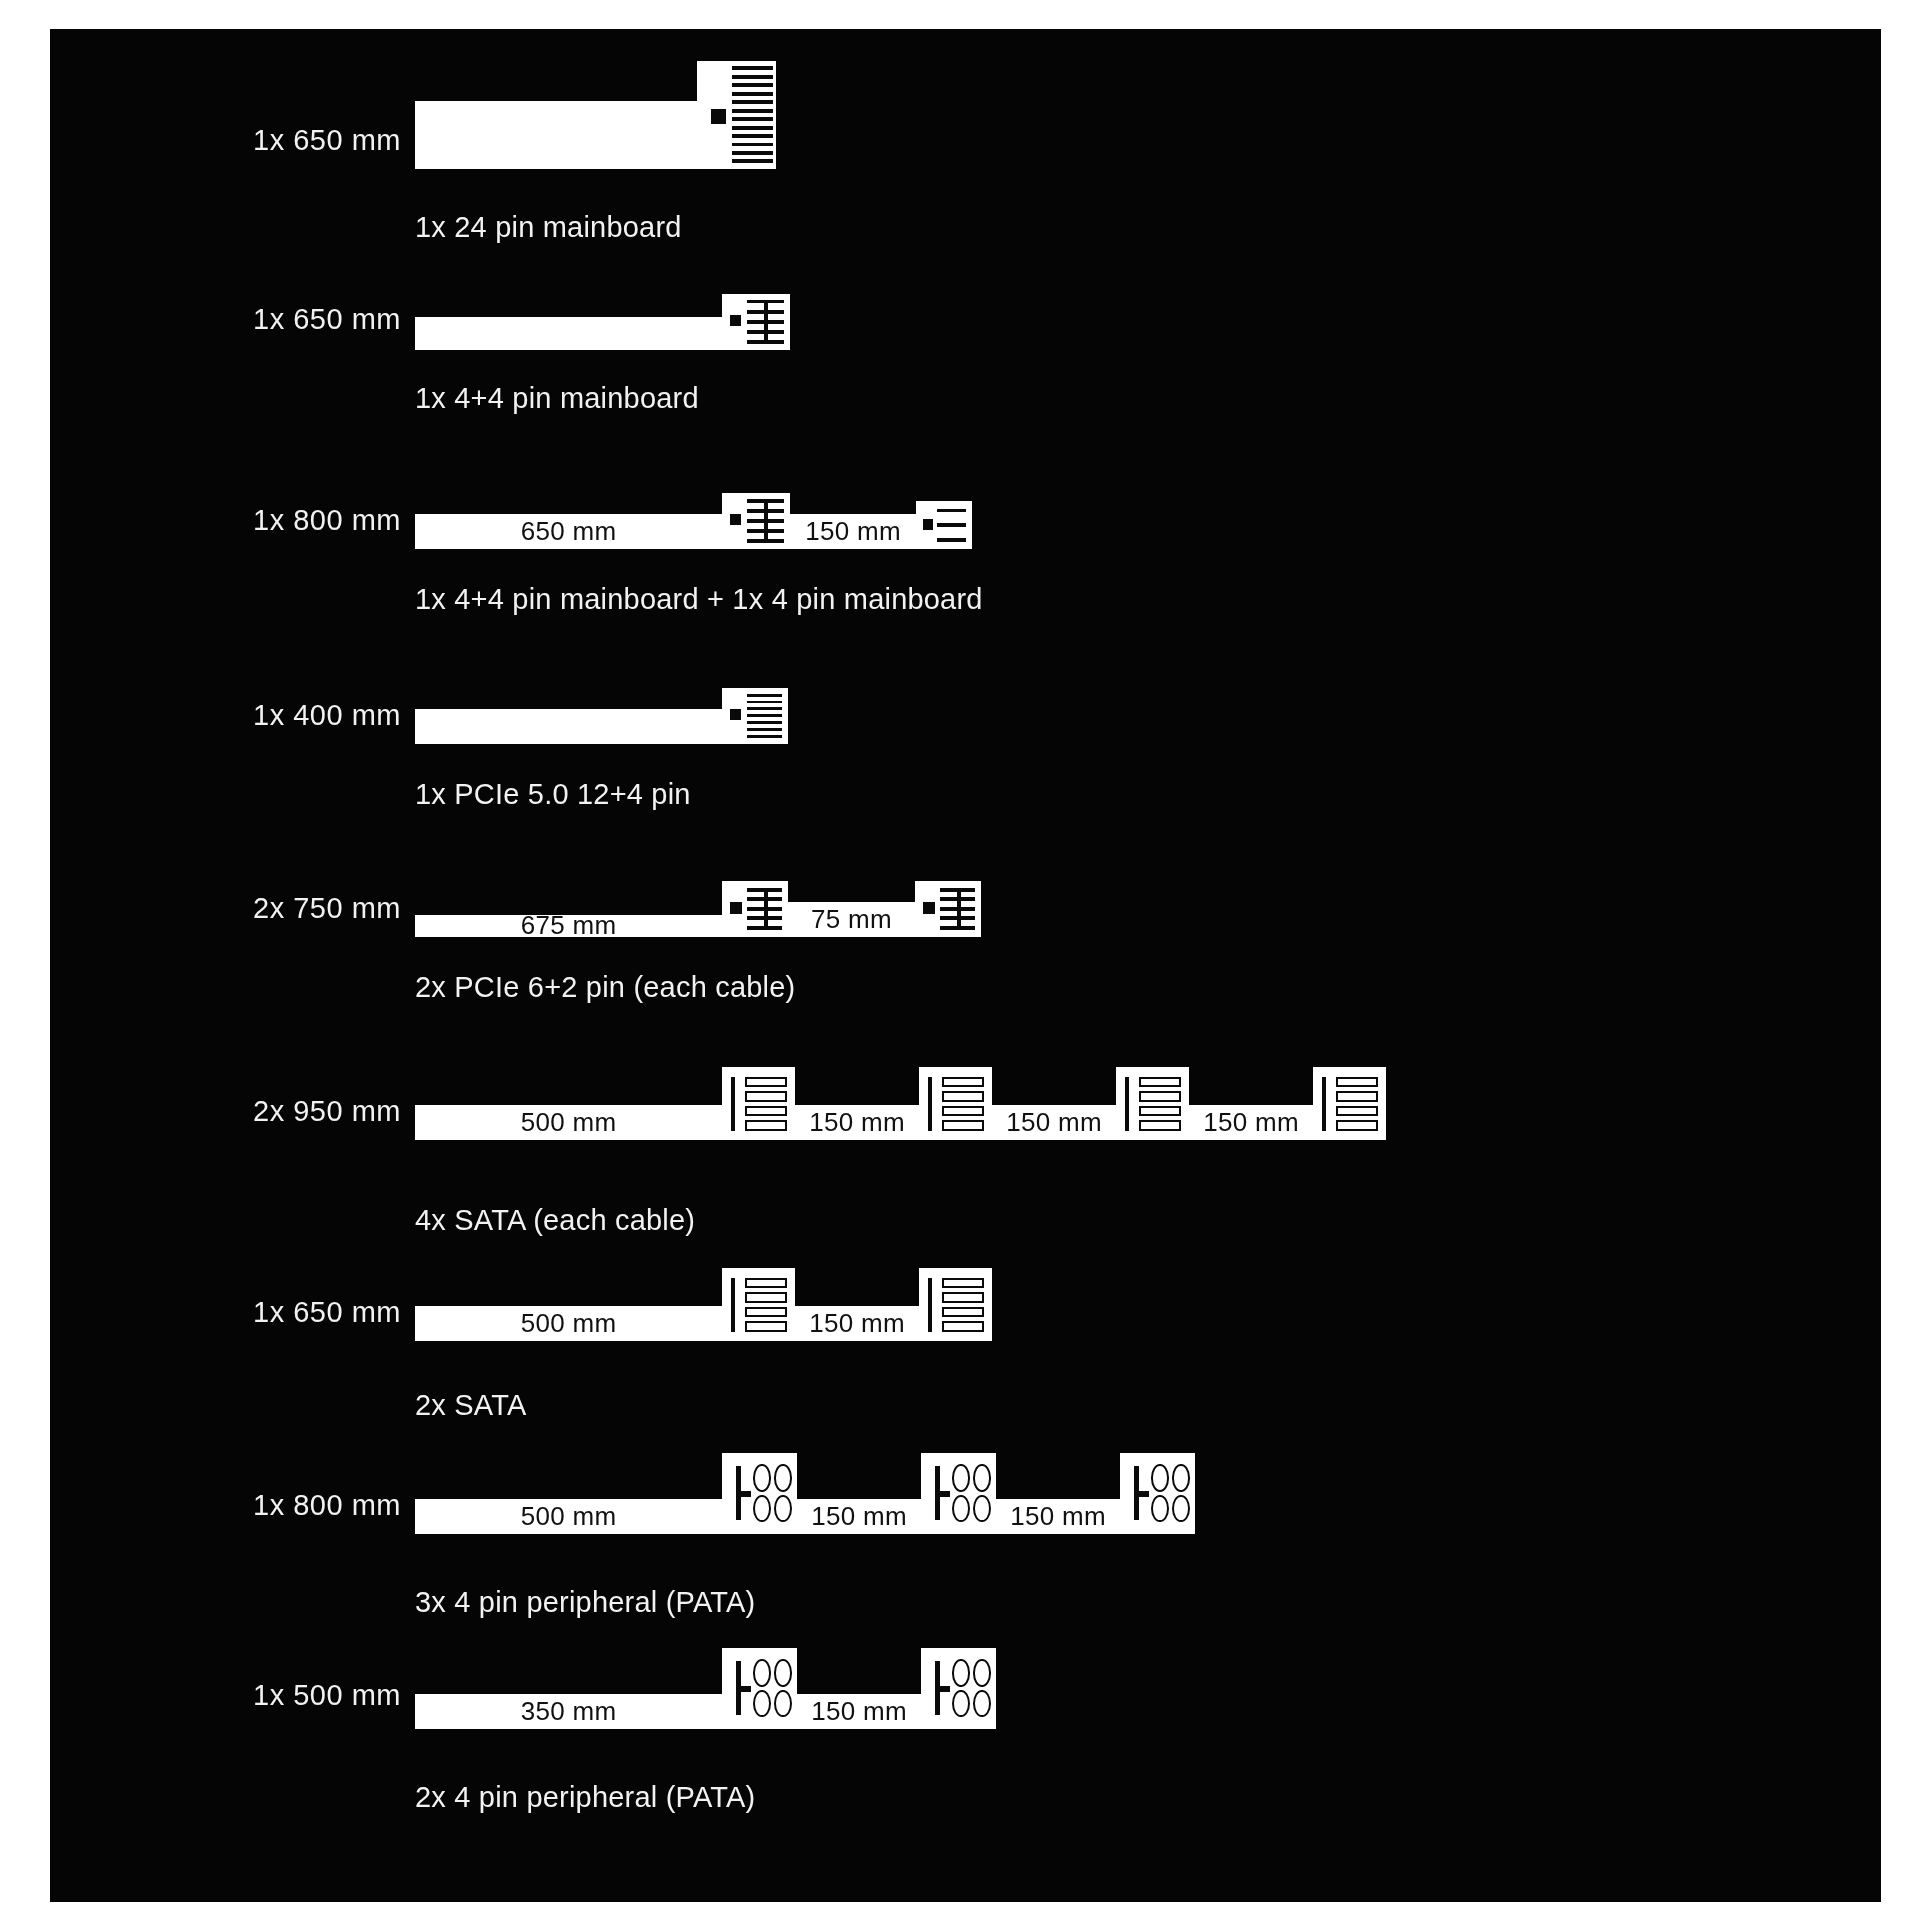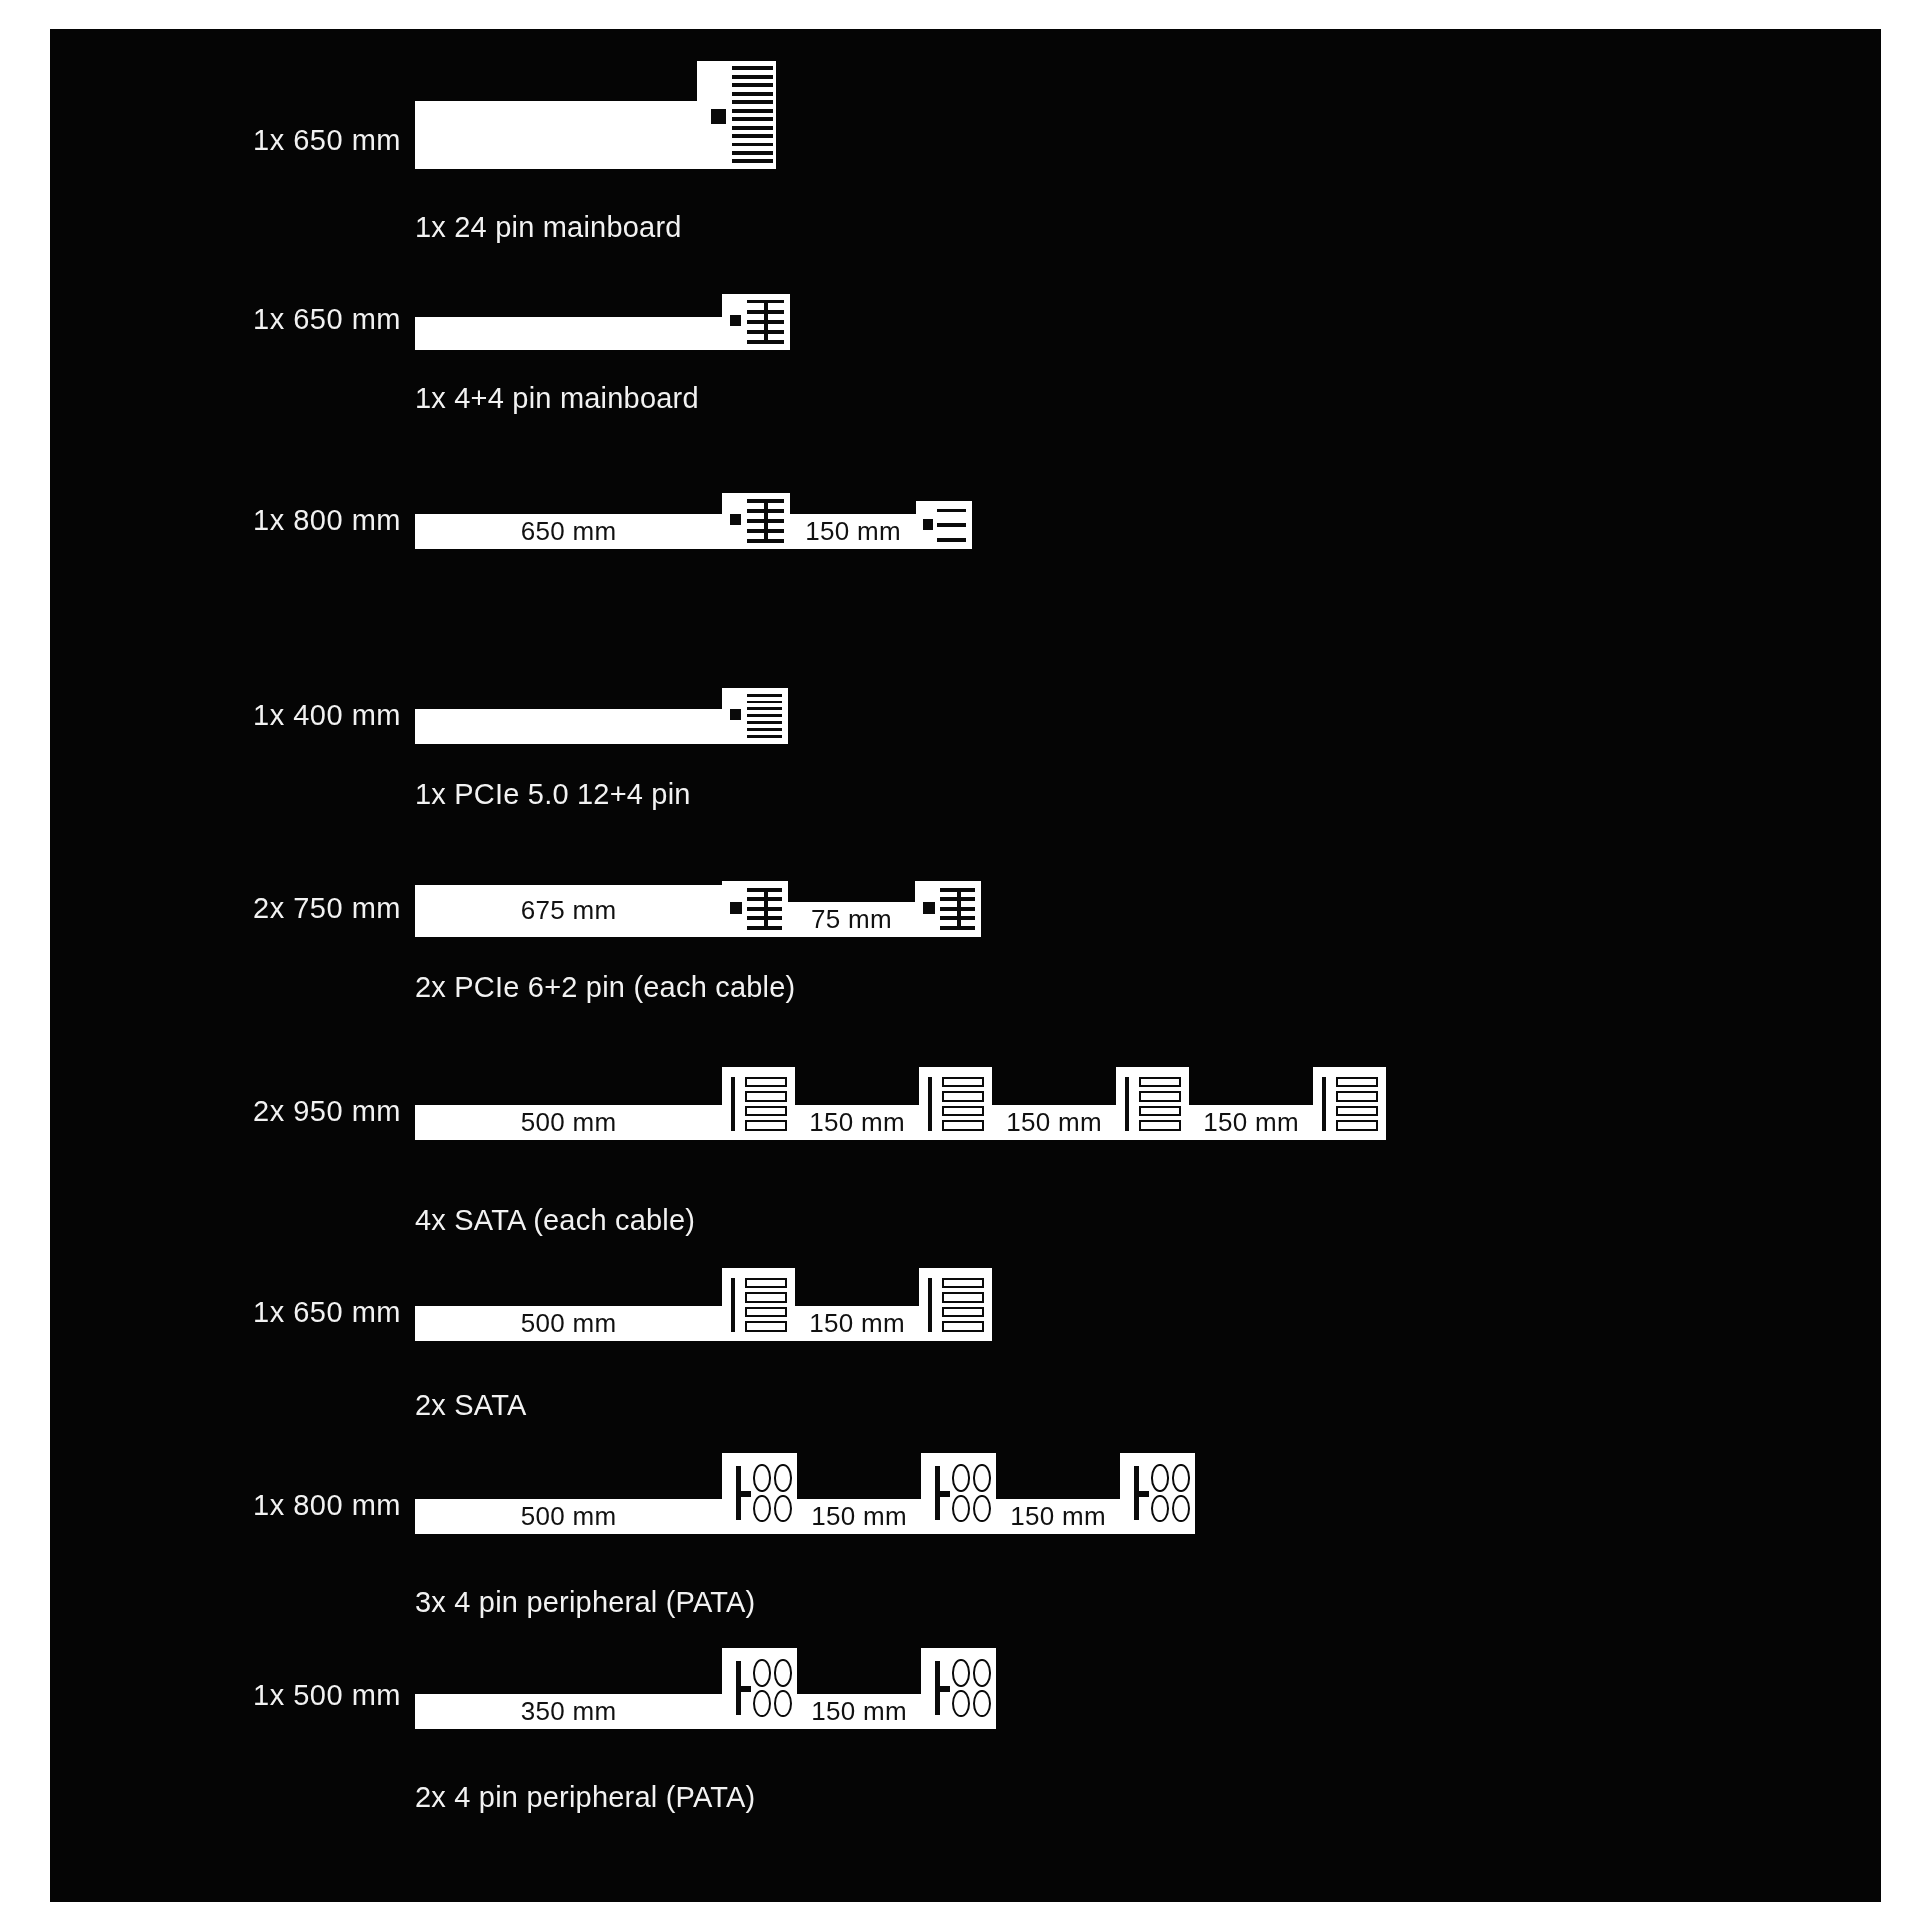--- a/index.html
+++ b/index.html
@@ -203,20 +203,21 @@
         <div class="seg" style="width:126px;height:35px;">150 mm</div>
         <div class="conn" style="width:56px;height:48px;">
           <div class="sqhole" style="left:6.8px;top:18.3px;width:10.6px;height:10.6px;"></div>
           <div class="comb" style="left:21px;top:7.7px;width:29px;height:33px;">
             <i style="height:3.9px;width:29px;"></i>
               <i style="height:3.9px;width:29px;"></i>
             <i style="height:3.9px;width:29px;"></i>
           </div>
         </div>
       </div>
+      <div class="desc" style="top:100px;">1x 4+4 pin mainboard + 1x 4 pin mainboard</div>
     </div>
 
     <div class="row" style="top:649px;">
       <div class="qty" style="top:21px;">1x 400 mm</div>
       <div class="cable" style="top:3.9px;">
         <div class="seg blank" style="width:307px;height:35px;"></div>
         <div class="conn" style="width:66px;height:56px;">
           <div class="sqhole" style="left:7.7px;top:21px;width:11.6px;height:11.6px;"></div>
           <div class="comb" style="left:25px;top:5.8px;width:35px;height:44px;">
             <i style="height:2.9px;width:35px;"></i>
@@ -228,21 +229,21 @@
             <i style="height:2.9px;width:35px;"></i>
           </div>
         </div>
       </div>
       <div class="desc" style="top:100px;">1x PCIe 5.0 12+4 pin</div>
     </div>
 
     <div class="row" style="top:842px;">
       <div class="qty" style="top:21px;">2x 750 mm</div>
       <div class="cable" style="top:3.9px;">
-        <div class="seg" style="width:307px;height:52px;">675 mm</div>
+        <div class="seg" style="width:307px;height:22px;">675 mm</div>
         <div class="conn" style="width:66px;height:56px;">
           <div class="sqhole" style="left:7.7px;top:21px;width:12.6px;height:12.6px;"></div>
           <div class="comb" style="left:25px;top:6.8px;width:35px;height:42px;">
             <i style="height:3.9px;width:35px;"></i>
               <i style="height:3.9px;width:35px;"></i>
             <i style="height:3.9px;width:35px;"></i>
               <i style="height:3.9px;width:35px;"></i>
             <i style="height:3.9px;width:35px;"></i>
           </div>
           <div class="notch" style="left:42px;top:6.8px;width:3.9px;height:42px;"></div>

